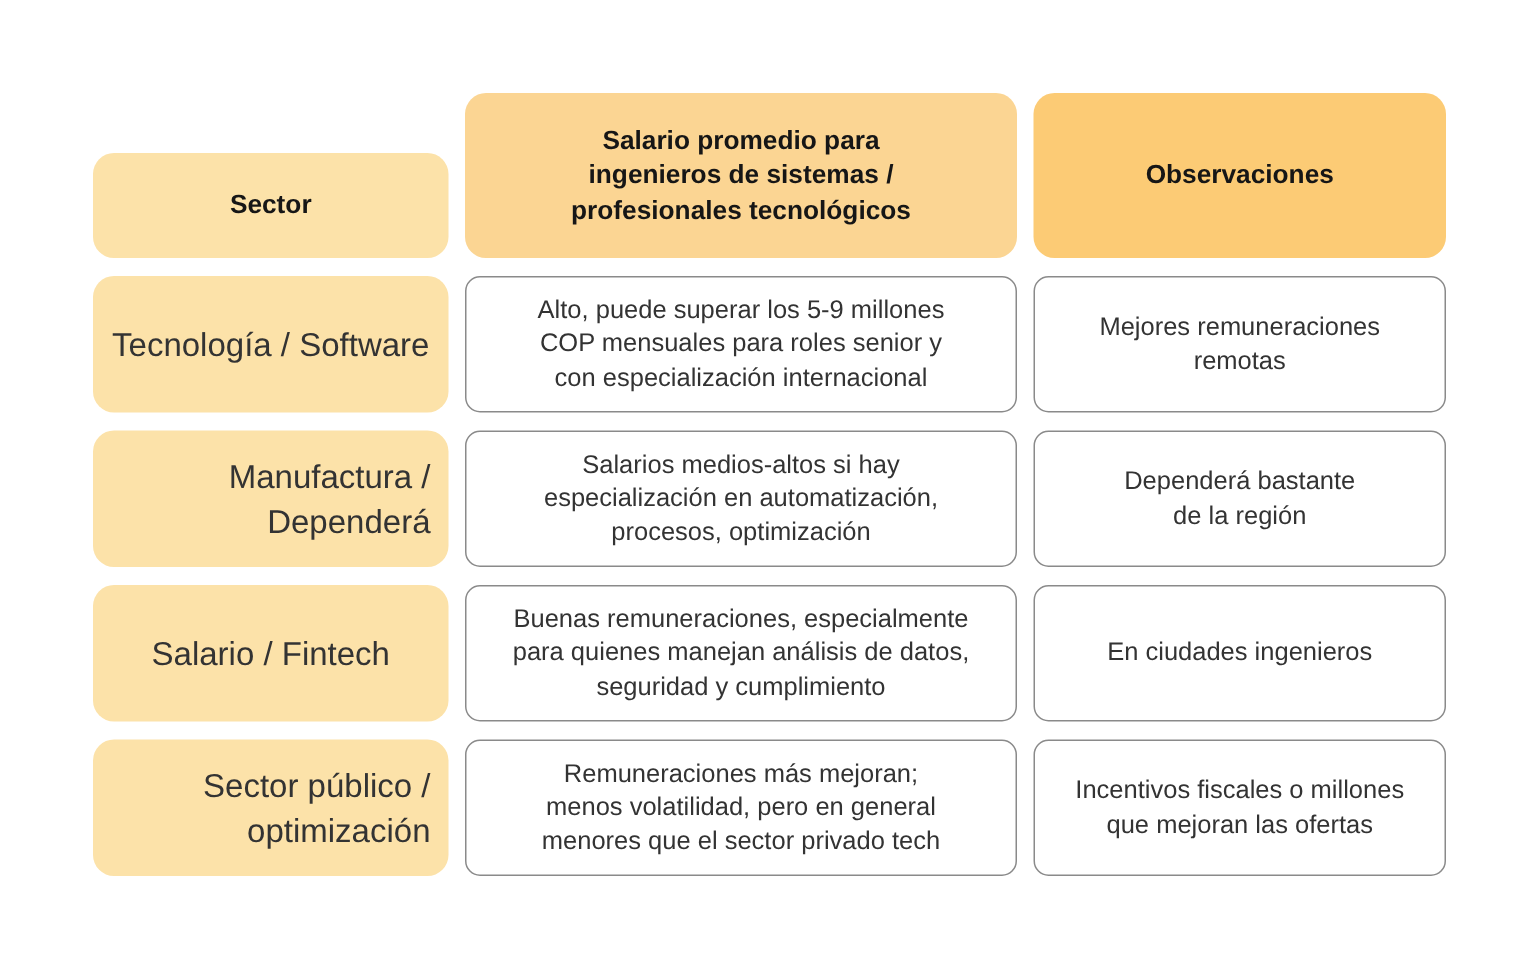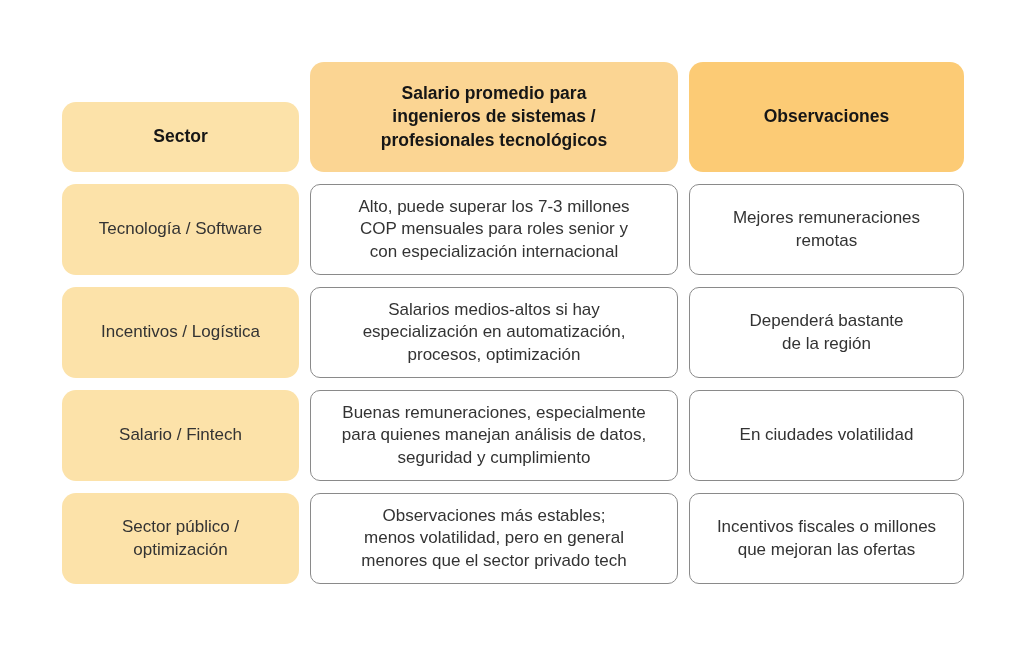--- a/index.html
+++ b/index.html
@@ -40,22 +40,23 @@
     font-size: 17.5px;
     color: var(--text-header, #161616);
     border-radius: 14px;
   }
   .cell.header.col-sector   { background: var(--header-sector-bg, #fce2a9); margin-top: 40px; }
   .cell.header.col-salary   { background: var(--header-salary-bg, #fbd593); }
   .cell.header.col-obs      { background: var(--header-obs-bg, #fccb75); }
   .cell.sector {
     background: var(--sector-cell-bg, #fce2a9);
     border-radius: 14px;
-    font-size: 17px;
+    font-size: 22px;
     color: var(--text-body, #333333);
+    text-align: right;
   }
   .cell.plain {
     background: #ffffff;
     border: 1px solid var(--cell-border, #8a8a8a);
     border-radius: 10px;
     font-size: 17px;
     color: var(--text-body, #333333);
   }
 </style>
 </head>
@@ -66,46 +67,46 @@
   <div class="row">
     <div class="cell header col-sector">Sector</div>
     <div class="cell header col-salary">Salario promedio para
 ingenieros de sistemas /
 profesionales tecnológicos</div>
     <div class="cell header col-obs">Observaciones</div>
   </div>
 
   <div class="row">
     <div class="cell sector">Tecnología / Software</div>
-    <div class="cell plain">Alto, puede superar los 7-3 millones
+    <div class="cell plain">Alto, puede superar los 5-9 millones
 COP mensuales para roles senior y
 con especialización internacional</div>
     <div class="cell plain">Mejores remuneraciones
 remotas</div>
   </div>
 
   <div class="row">
-    <div class="cell sector">Incentivos / Logística</div>
+    <div class="cell sector">Manufactura / Dependerá</div>
     <div class="cell plain">Salarios medios-altos si hay
 especialización en automatización,
 procesos, optimización</div>
     <div class="cell plain">Dependerá bastante
 de la región</div>
   </div>
 
   <div class="row">
     <div class="cell sector">Salario / Fintech</div>
     <div class="cell plain">Buenas remuneraciones, especialmente
 para quienes manejan análisis de datos,
 seguridad y cumplimiento</div>
-    <div class="cell plain">En ciudades volatilidad</div>
+    <div class="cell plain">En ciudades ingenieros</div>
   </div>
 
   <div class="row">
     <div class="cell sector">Sector público / optimización</div>
-    <div class="cell plain">Observaciones más estables;
+    <div class="cell plain">Remuneraciones más mejoran;
 menos volatilidad, pero en general
 menores que el sector privado tech</div>
     <div class="cell plain">Incentivos fiscales o millones
 que mejoran las ofertas</div>
   </div>
 
 </div>
 
 </body></html>

